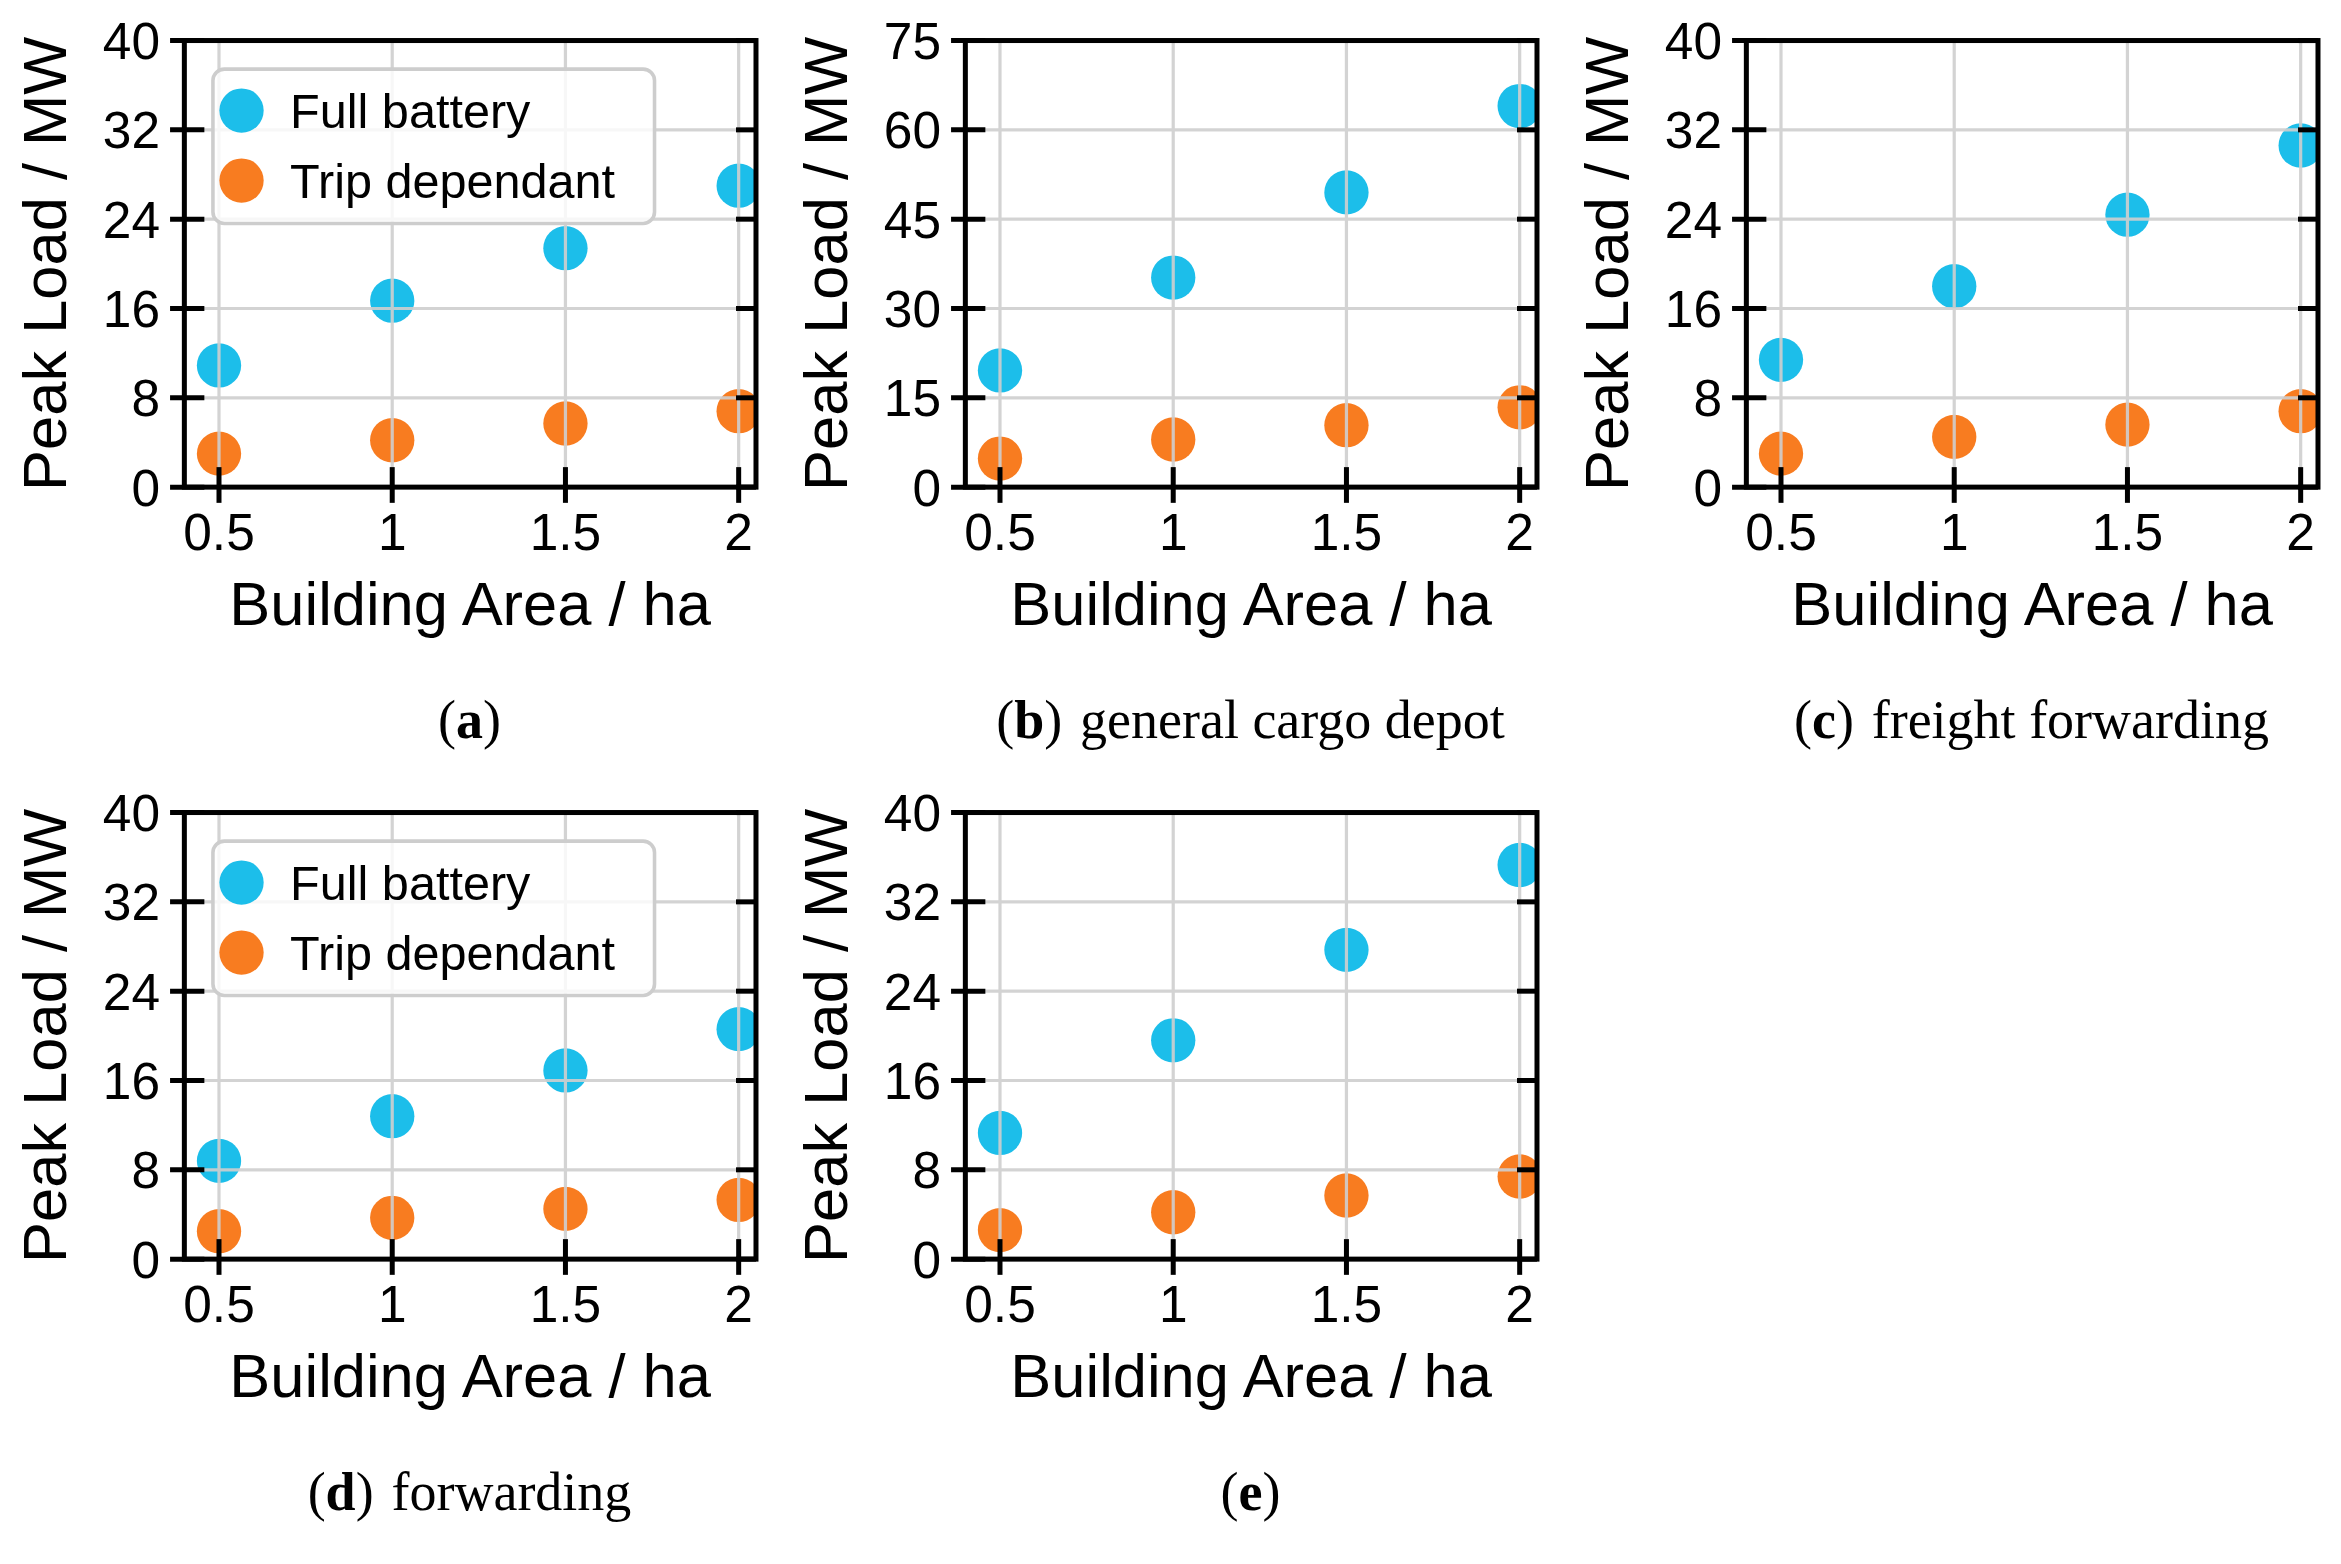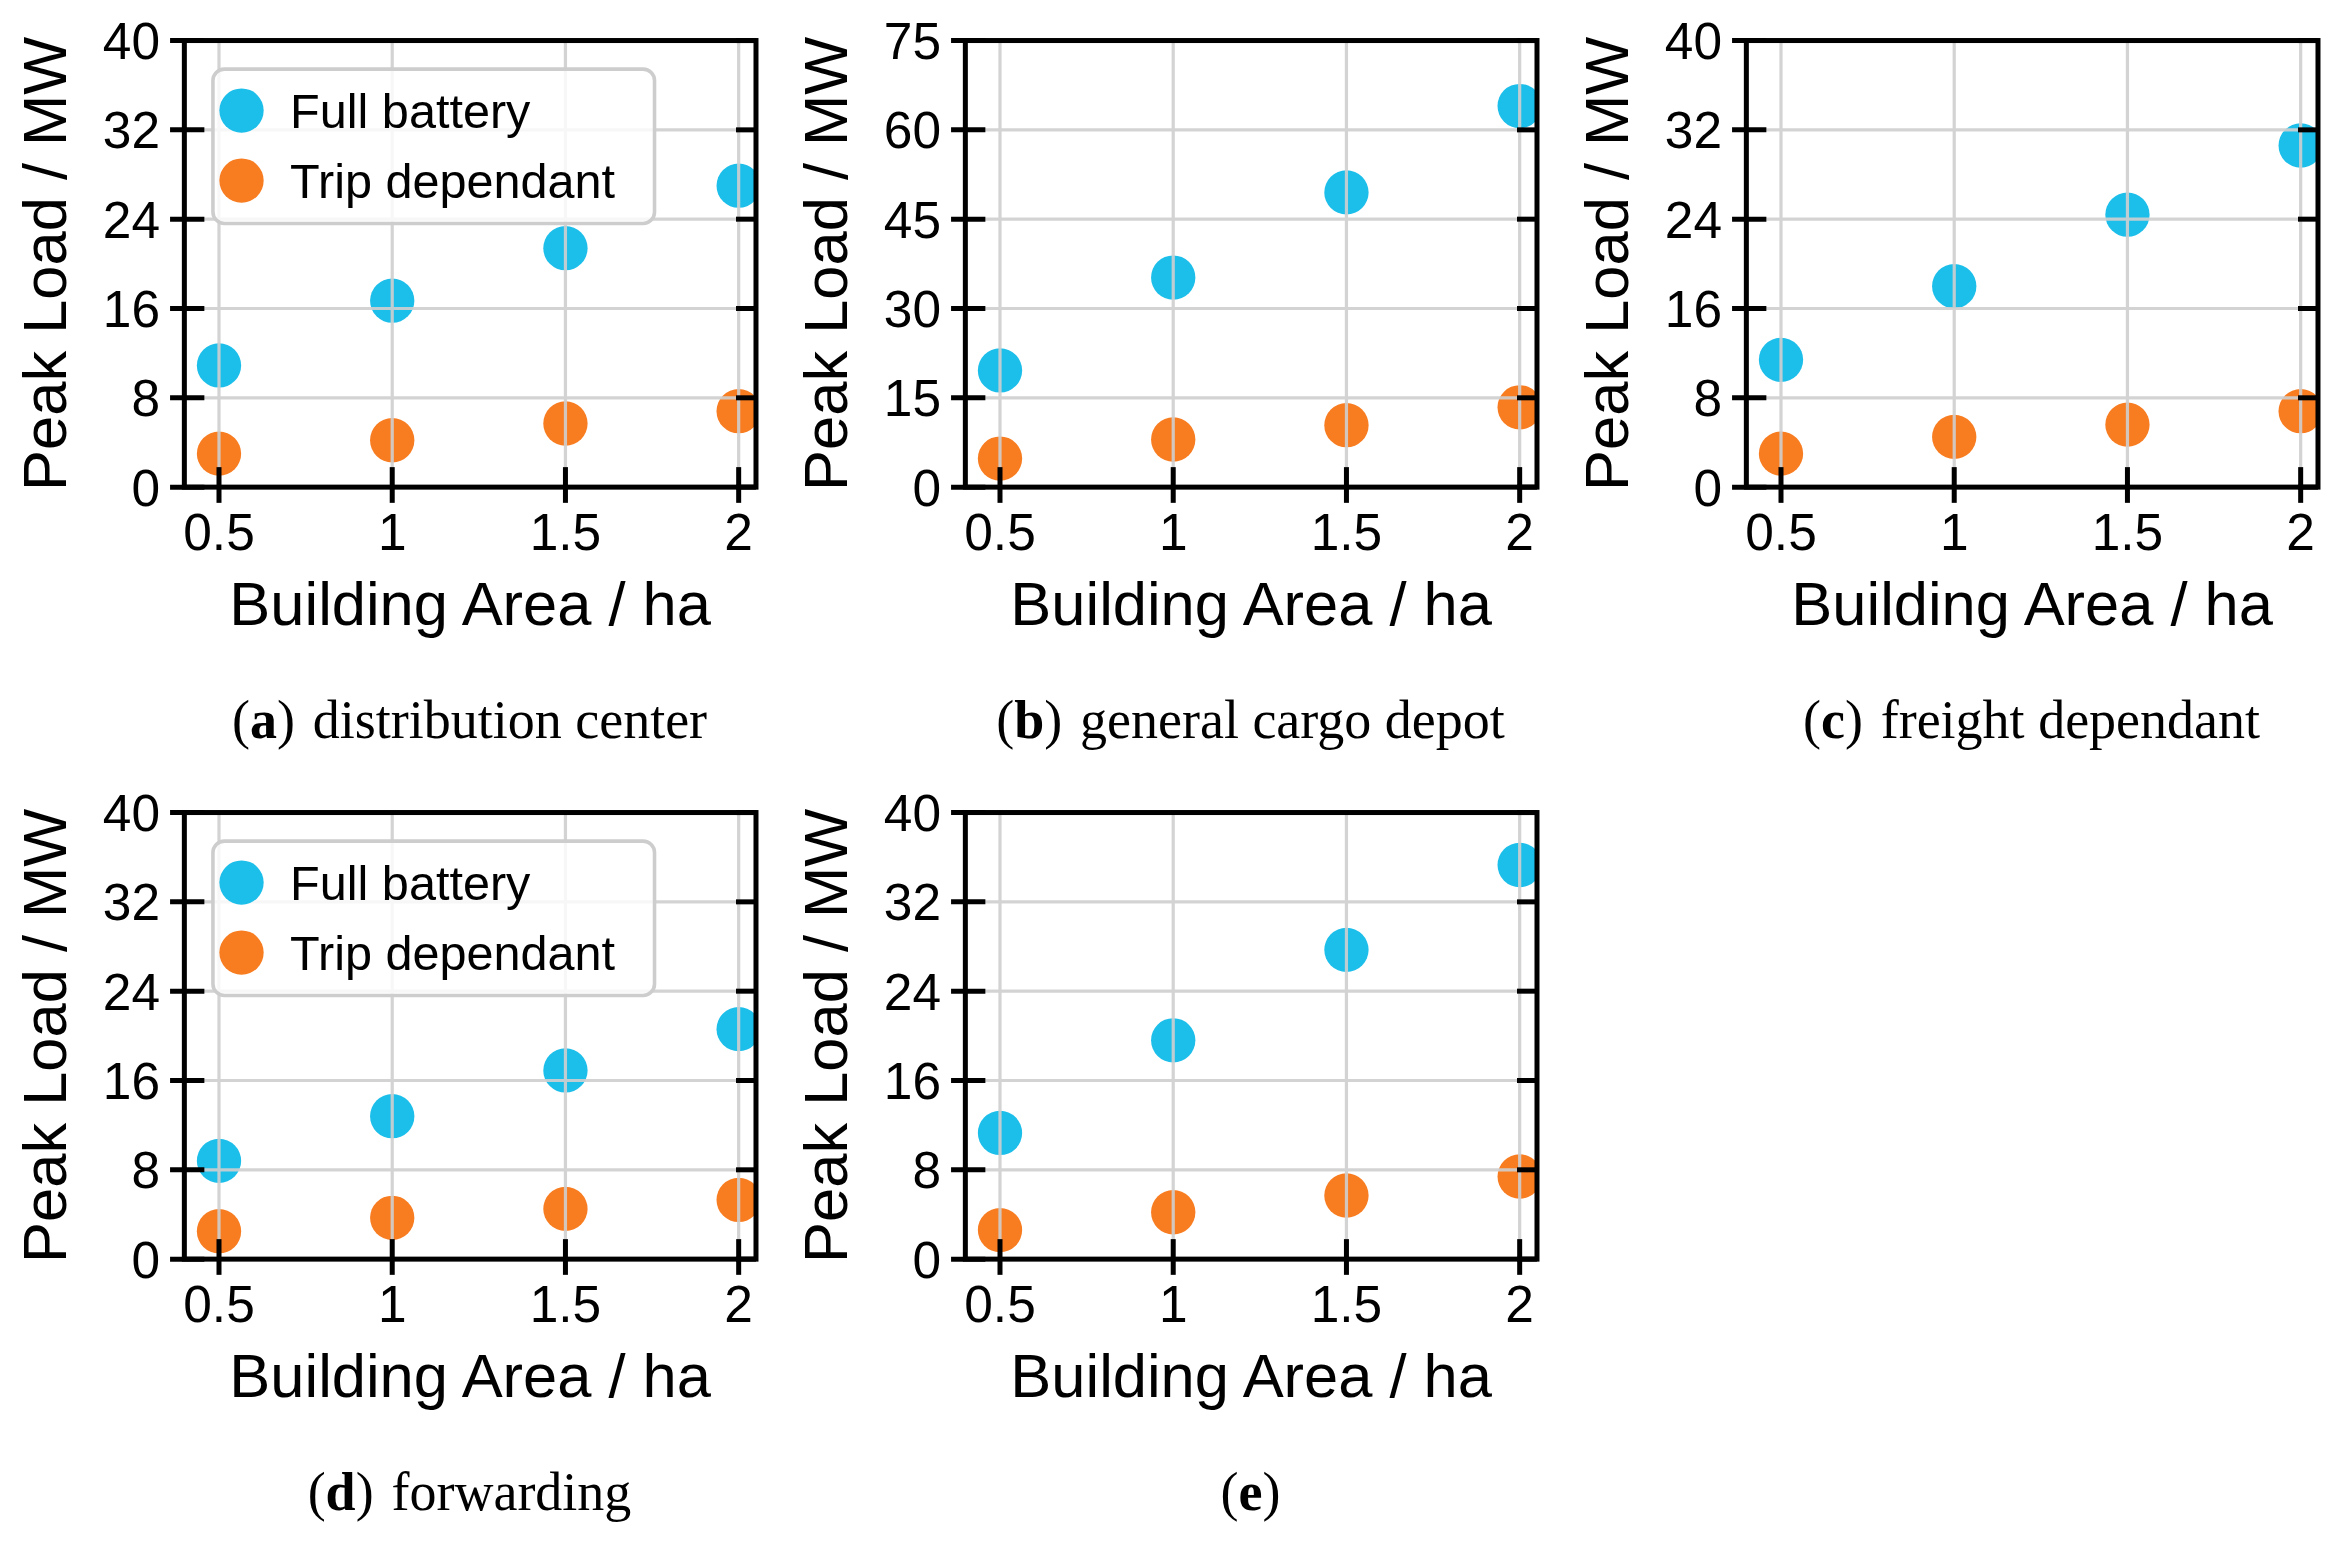--- a/index.html
+++ b/index.html
@@ -105,21 +105,20 @@
           <g>
             <rect x="298" y="70" width="618" height="216" rx="16" ry="16" fill="#FFFFFF" fill-opacity="0.82" stroke="#CDCDCD" stroke-width="5"></rect>
             <circle cx="338" cy="128" r="31" fill="#1CBEEA"></circle>
             <text x="406" y="152" font-size="68">Full battery</text>
             <circle cx="338" cy="226" r="31" fill="#F87C20"></circle>
             <text x="406" y="250" font-size="68">Trip dependant</text>
           </g>
         </svg>
       <figcaption class="cap">
         <span class="tag"><span>(</span><b>a</b><span>)</span></span>
-        <span class="cap-title">distribution center</span>
       </figcaption>
     </figure>
 
     <figure class="panel">
       <svg class="chart" role="img" viewBox="0 0 1093 880">
           <defs>
             <clipPath id="plotclip1">
               <rect x="258" y="30" width="800" height="625"></rect>
             </clipPath>
           </defs>
@@ -255,21 +254,21 @@
             <text x="224" y="431" text-anchor="end" font-size="72">16</text>
             <text x="224" y="306" text-anchor="end" font-size="72">24</text>
             <text x="224" y="181" text-anchor="end" font-size="72">32</text>
             <text x="224" y="56" text-anchor="end" font-size="72">40</text>
           </g>
           <text x="658" y="848" text-anchor="middle" font-size="86">Building Area / ha</text>
           <text transform="translate(92 342.5) rotate(-90)" text-anchor="middle" font-size="86">Peak Load / MW</text>
         </svg>
       <figcaption class="cap">
         <span class="tag"><span>(</span><b>c</b><span>)</span></span>
-        <span class="cap-title">freight dependant</span>
+        <span class="cap-title">freight forwarding</span>
       </figcaption>
     </figure>
 
   </div>
 
   <div class="fig-row row-2">
 
     <figure class="panel">
       <svg class="chart" role="img" viewBox="0 0 1093 880">
           <defs>

